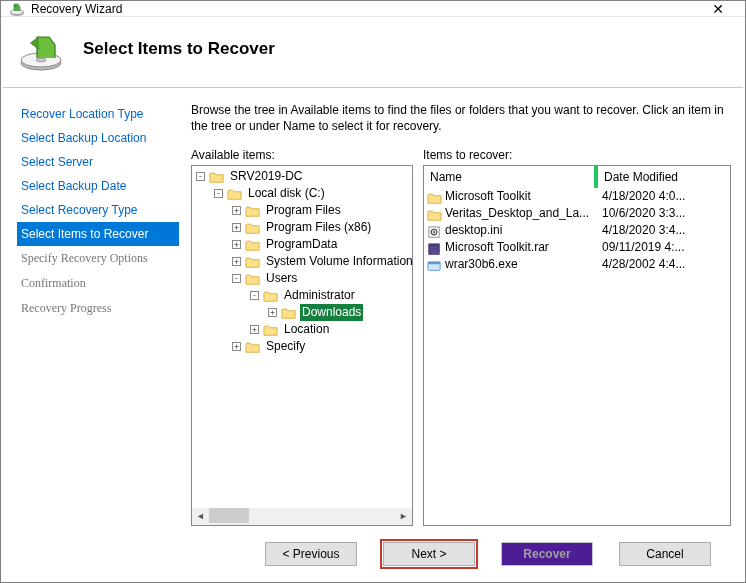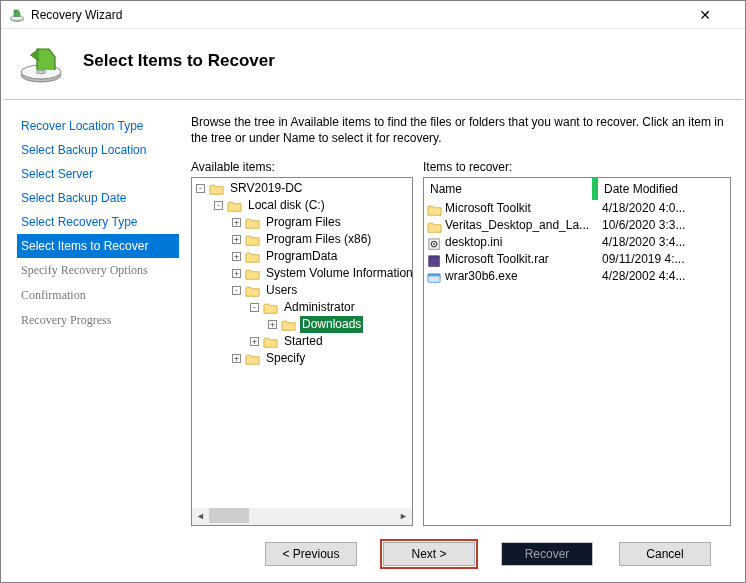--- a/index.html
+++ b/index.html
@@ -13,25 +13,25 @@
   .window {
     width: 746px;
     height: 583px;
     background: #fff;
     border: 1px solid #808080;
     display: flex;
     flex-direction: column;
     position: relative;
   }
   .titlebar {
-    height: 28px;
+    height: 16px;
     background: #fff;
     display: flex;
     align-items: center;
-    padding: 0 20px 0 8px;
+    padding: 0 7px 0 8px;
     border-bottom: 1px solid #e5e5e5;
     font-size: 12px;
   }
   .title-icon {
     width: 16px; height: 16px;
     margin-right: 6px;
     display: inline-block;
   }
   .title-text { flex: 1 1 auto; }
   .close-btn {
@@ -188,21 +188,21 @@
     color: #fff;
   }
   .list-columns {
     display: flex;
     height: 22px;
     align-items: center;
     font-size: 12px;
   }
   .list-col {
     padding: 0 6px;
-    border-right: 6px solid #22c55e;
+    border-right: 4px solid #22c55e;
     position: relative;
     height: 100%;
     line-height: 22px;
   }
   .list-col.name { flex: 0 0 174px; }
   .list-col.date { flex: 1 1 auto; border-right: none; }
   .list-body {
     font-size: 12px;
   }
   .list-row {
@@ -237,21 +237,21 @@
   .btn {
     width: 92px;
     height: 24px;
     border: 1px solid #adadad;
     background: #e1e1e1;
     font-size: 12px;
     text-align: center;
     line-height: 22px;
     cursor: default;
   }
-  .btn.disabled { color: #a0a0a0; background: #0f172a; border-color: #c5c5c5;}
+  .btn.disabled { color: #a0a0a0; background: #4c1d95; border-color: #c5c5c5; font-weight: bold;}
   .highlight-border {
     outline: 2px solid #c0392b;
     outline-offset: 1px;
   }
 </style>
 </head>
 <body>
 
 <div class="window">
 
@@ -368,21 +368,21 @@
                   <span class="folder-icon"><svg viewBox="0 0 16 13">
                       <path d="M1 3 L1 12 L15 12 L15 4 L7 4 L6 2.3 L2 2.3 Z" fill="#ffe08a" stroke="#c9a227" stroke-width="0.8"></path>
                     </svg></span>
                   <span class="tree-label selected">Downloads</span>
                 </div>
                 <div class="tree-row" style="padding-left: 58px;">
                   <span class="expbox">+</span>
                   <span class="folder-icon"><svg viewBox="0 0 16 13">
                       <path d="M1 3 L1 12 L15 12 L15 4 L7 4 L6 2.3 L2 2.3 Z" fill="#ffe08a" stroke="#c9a227" stroke-width="0.8"></path>
                     </svg></span>
-                  <span class="tree-label">Started</span>
+                  <span class="tree-label">Location</span>
                 </div>
                 <div class="tree-row" style="padding-left: 40px;">
                   <span class="expbox">+</span>
                   <span class="folder-icon"><svg viewBox="0 0 16 13">
                       <path d="M1 3 L1 12 L15 12 L15 4 L7 4 L6 2.3 L2 2.3 Z" fill="#ffe08a" stroke="#c9a227" stroke-width="0.8"></path>
                     </svg></span>
                   <span class="tree-label">Specify</span>
                 </div>
               </div>
             <div class="hscroll">

